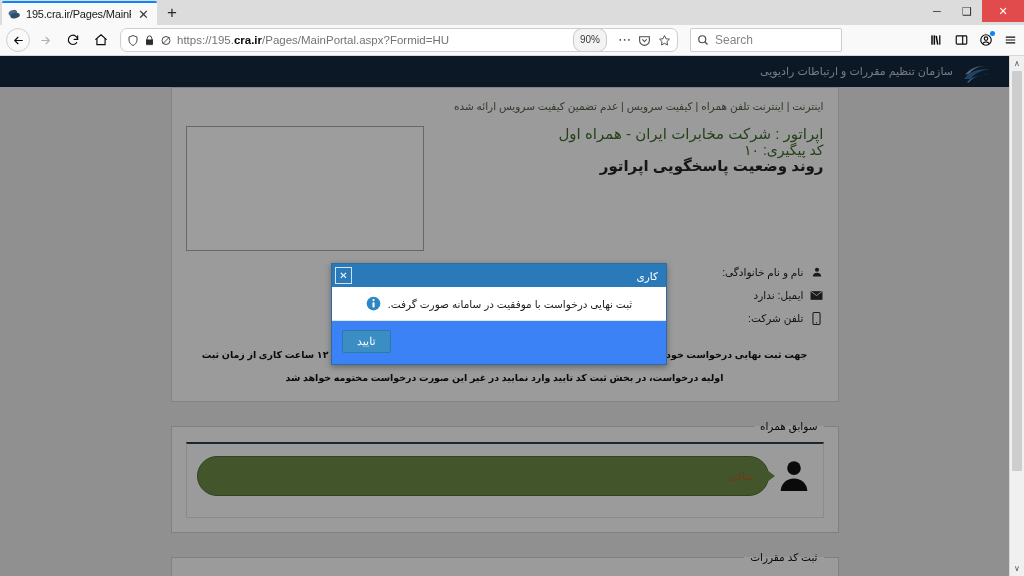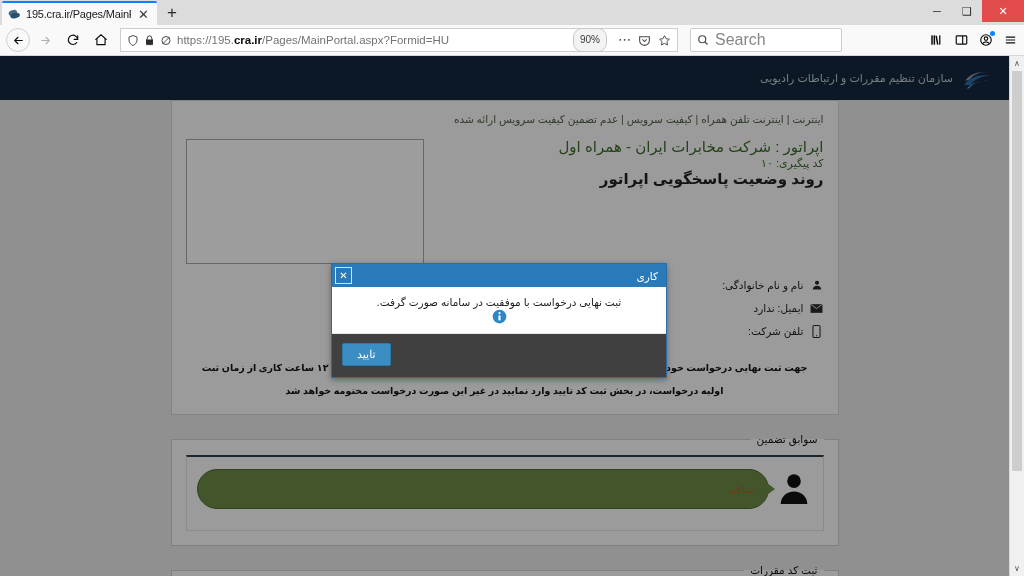--- a/index.html
+++ b/index.html
@@ -43,70 +43,70 @@
     height: 31px; background: #f9f9fa; display: flex; align-items: center;
     gap: 2px; padding: 0 6px; border-bottom: 1px solid #d7d7db; flex: none;
   }
   .navbtn { width: 26px; height: 26px; display: flex; align-items: center; justify-content: center;
             color: #0c0c0d; border-radius: 3px; }
   .navbtn.back { border: 1px solid #cfcfd2; border-radius: 50%; width: 24px; height: 24px; }
   .navbtn.disabled { color: #b1b1b3; }
 
   .urlbar {
     flex: 1 1 auto; height: 24px; background: #fff; border: 1px solid #cdcdd1;
-    border-radius: 0; display: flex; align-items: center; gap: 5px; padding: 0 6px;
+    border-radius: 7px; display: flex; align-items: center; gap: 5px; padding: 0 6px;
     margin: 0 4px; max-width: 558px;
   }
   .url-icons { display: flex; align-items: center; gap: 5px; color: #4a4a4f; }
   .url-text {
     flex: 1; font-size: 11.5px; color: #737373; white-space: nowrap; overflow: hidden;
   }
   .url-text b { color: #0c0c0d; font-weight: 700; }
   .zoom-badge {
     font-size: 10px; color: #3a3a3a; border: 1px solid #c9c9cd; border-radius: 9px;
     padding: 4px 6px; background: #f3f3f4; line-height: 14px;
   }
   .urlbar-actions { display: flex; align-items: center; gap: 7px; color: #4a4a4f; padding-left: 6px; }
 
   .searchbar {
     width: 152px; height: 24px; background: #fff; border: 1px solid #cdcdd1; border-radius: 2px;
     display: flex; align-items: center; gap: 6px; padding: 0 6px; margin-left: 6px;
   }
-  .searchbar .ph { font-size: 16px; color: #868689; }
+  .searchbar .ph { font-size: 12px; color: #868689; }
 
   .navbar-right { display: flex; align-items: center; gap: 10px; margin-left: auto; padding-left: 10px; color: #0c0c0d; }
   .acct-dot { position: absolute; top: -2px; right: -2px; width: 5px; height: 5px; border-radius: 50%; background: #0a84ff; }
 
   
   .viewport { flex: 1; position: relative; overflow: hidden; background: #4e4e4e; display: flex; }
   .page { flex: 1; position: relative; overflow: hidden; }
   .dim-overlay { position: absolute; inset: 0; background: rgba(0,0,0,0.38); z-index: 40; pointer-events: none; }
 
   .site-header {
-    height: 44px; background: #14283c; position: relative; display: flex;
+    height: 31px; background: #14283c; position: relative; display: flex;
     align-items: center; justify-content: flex-end; padding-right: 14px;
   }
   .logo-wrap { display: flex; align-items: center; gap: 8px; }
   .logo-text { color: #cfd8e0; font-size: 11px; direction: rtl; letter-spacing: 0px; opacity: .92; }
 
   .content { padding: 0; background: #e9e9e9; height: 100%; }
 
   .panel {
     background: #fafafa; border: 1px solid #d5d5d5; margin: 0 auto 0;
     width: 668px; padding: 12px 14px;
   }
 
   .topline {
     text-align: right; direction: rtl; color: #4e5f48; font-size: 10.5px;
     margin-bottom: 14px; padding-left: 4px;
   }
   .meta-row { display: flex; direction: rtl; justify-content: space-between; }
   .meta-right { text-align: right; direction: rtl; line-height: 16px; }
   .op-line { color: #3c6b2c; font-size: 15px; }
-  .code-line { color: #3c6b2c; font-size: 11px; }
+  .code-line { color: #3c6b2c; font-size: 14px; }
   .status-line { color: #222; font-size: 15px; font-weight: 700; }
   .img-placeholder { width: 238px; height: 125px; border: 1px solid #a9a9a9; background: #fdfdfd; }
 
   .fields { display: flex; direction: rtl; gap: 10px; margin-top: 14px; justify-content: flex-start; }
   .fcol { direction: rtl; text-align: right; display: flex; flex-direction: column; gap: 9px; }
   .fcol.c1 { width: 172px; }
   .fcol.c2 { width: 180px; }
   .fcol.c3 { width: 180px; }
   .frow { display: flex; direction: rtl; align-items: center; gap: 6px; font-size: 10.5px; color: #1d1d1d; }
   .frow .ic { width: 14px; height: 14px; display: inline-flex; align-items: center; justify-content: center; color: #2b2b2b; }
@@ -147,26 +147,26 @@
     height: 23px; background: #2a7ab9; display: flex; align-items: center;
     justify-content: space-between; padding: 0 8px 0 3px; direction: rtl;
   }
   .modal-title { color: #fff; font-size: 10.5px; direction: rtl; }
   .modal-close {
     width: 17px; height: 17px; border: 1px solid #cfe3f2; background: #2a7ab9; color: #fff;
     font-size: 10px; display: flex; align-items: center; justify-content: center; line-height: 1;
   }
   .modal-body {
     background: #fff; padding: 9px 10px; direction: rtl; display: flex; align-items: center;
-    justify-content: center; gap: 1px; border-bottom: 1px solid #e4e4e4; flex-direction: column;
+    justify-content: center; gap: 7px; border-bottom: 1px solid #e4e4e4;
   }
   .modal-msg { font-size: 10.5px; color: #1d1d1d; direction: rtl; }
   .info-icon { width: 15px; height: 15px; flex: none; }
   .modal-foot {
-    background: #404040; padding: 9px 10px 11px; display: flex; justify-content: flex-start;
+    background: #3b82f6; padding: 9px 10px 11px; display: flex; justify-content: flex-start;
   }
   .btn-confirm {
     background: #3b8ec4; border: 1px solid #2f79a8; color: #fff; font-size: 11px;
     padding: 4px 14px; border-radius: 2px; direction: rtl;
   }
 
   
   .pscroll { width: 15px; background: #f0f0f0; border-left: 1px solid #d8d8d8; position: relative; flex: none; z-index: 45; }
   .pscroll .arrow { height: 15px; display: flex; align-items: center; justify-content: center; font-size: 8px; color: #555; }
   .pscroll .arrow.bot { position: absolute; bottom: 0; left: 0; right: 0; }
@@ -364,21 +364,21 @@
               </div>
             </div>
 
             <div class="fcol c3"></div>
           </div>
 
           <div class="note">جهت ثبت نهایی درخواست خود کد تایید ارسال شده به شماره تلفن همراه وارد شده را حداکثر ظرف مدت ۱۲ ساعت کاری از زمان ثبت اولیه درخواست، در بخش ثبت کد تایید وارد نمایید در غیر این صورت درخواست مختومه خواهد شد</div>
         </div>
 
         <fieldset class="fs">
-          <legend>سوابق تضمین</legend>
+          <legend>سوابق همراه</legend>
           <div class="fs-inner">
             <div class="chatrow">
               <span class="avatar">
                 <svg width="38" height="38" viewBox="0 0 24 24" fill="#111">
                     <circle cx="12" cy="7" r="4.3"></circle>
                     <path d="M3.6 21.5c0-4.7 3.8-8 8.4-8s8.4 3.3 8.4 8z"></path>
                   </svg>
               </span>
               <div class="bubble">
                 <span>شاکی</span>

